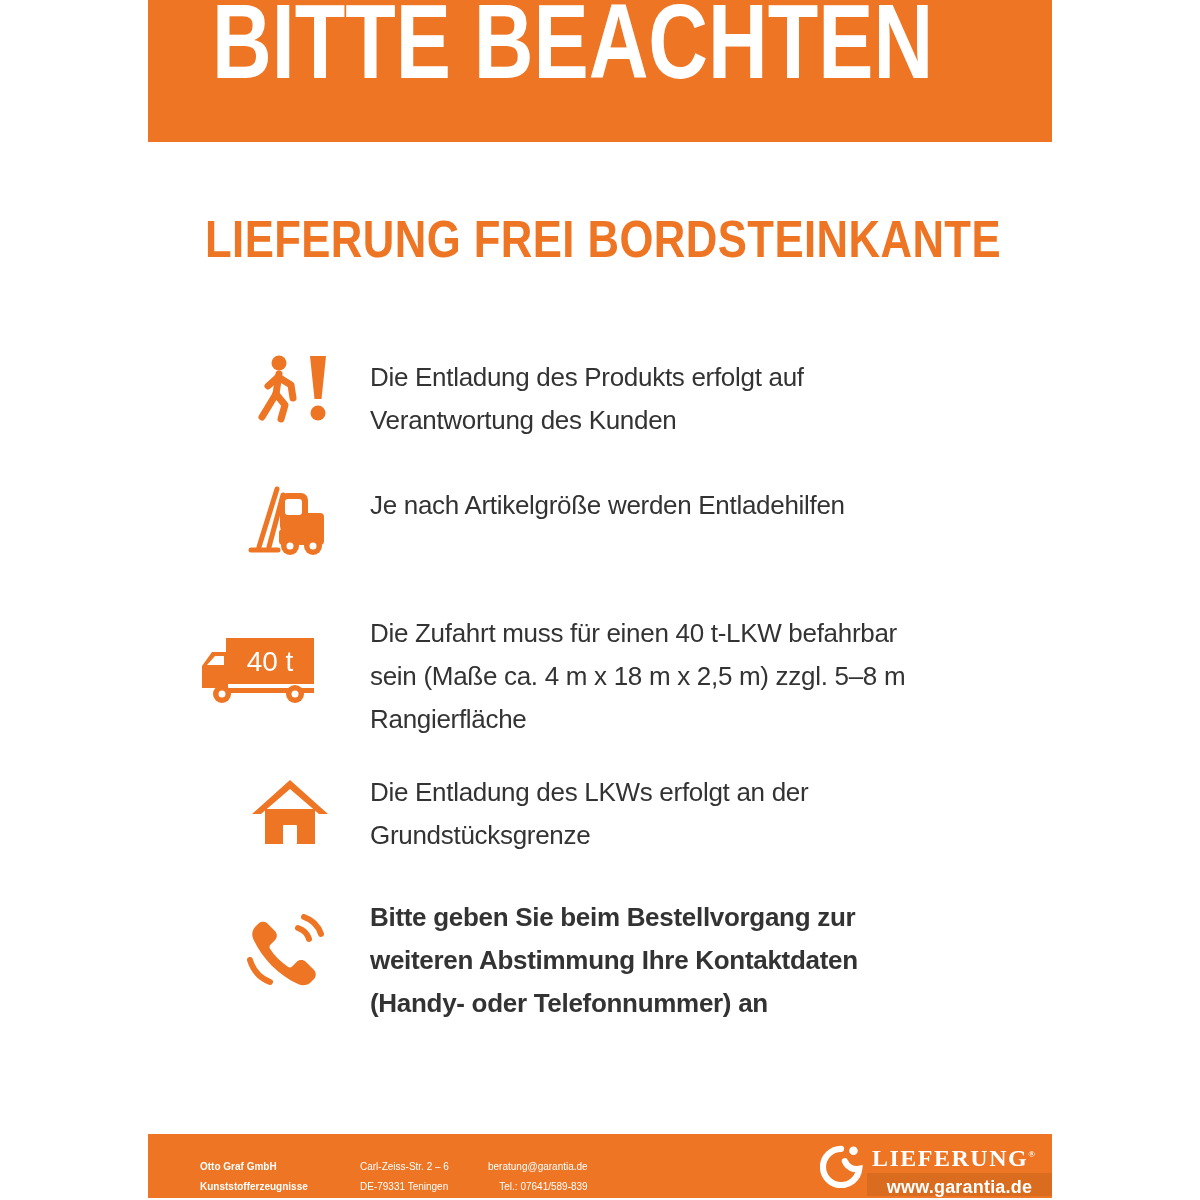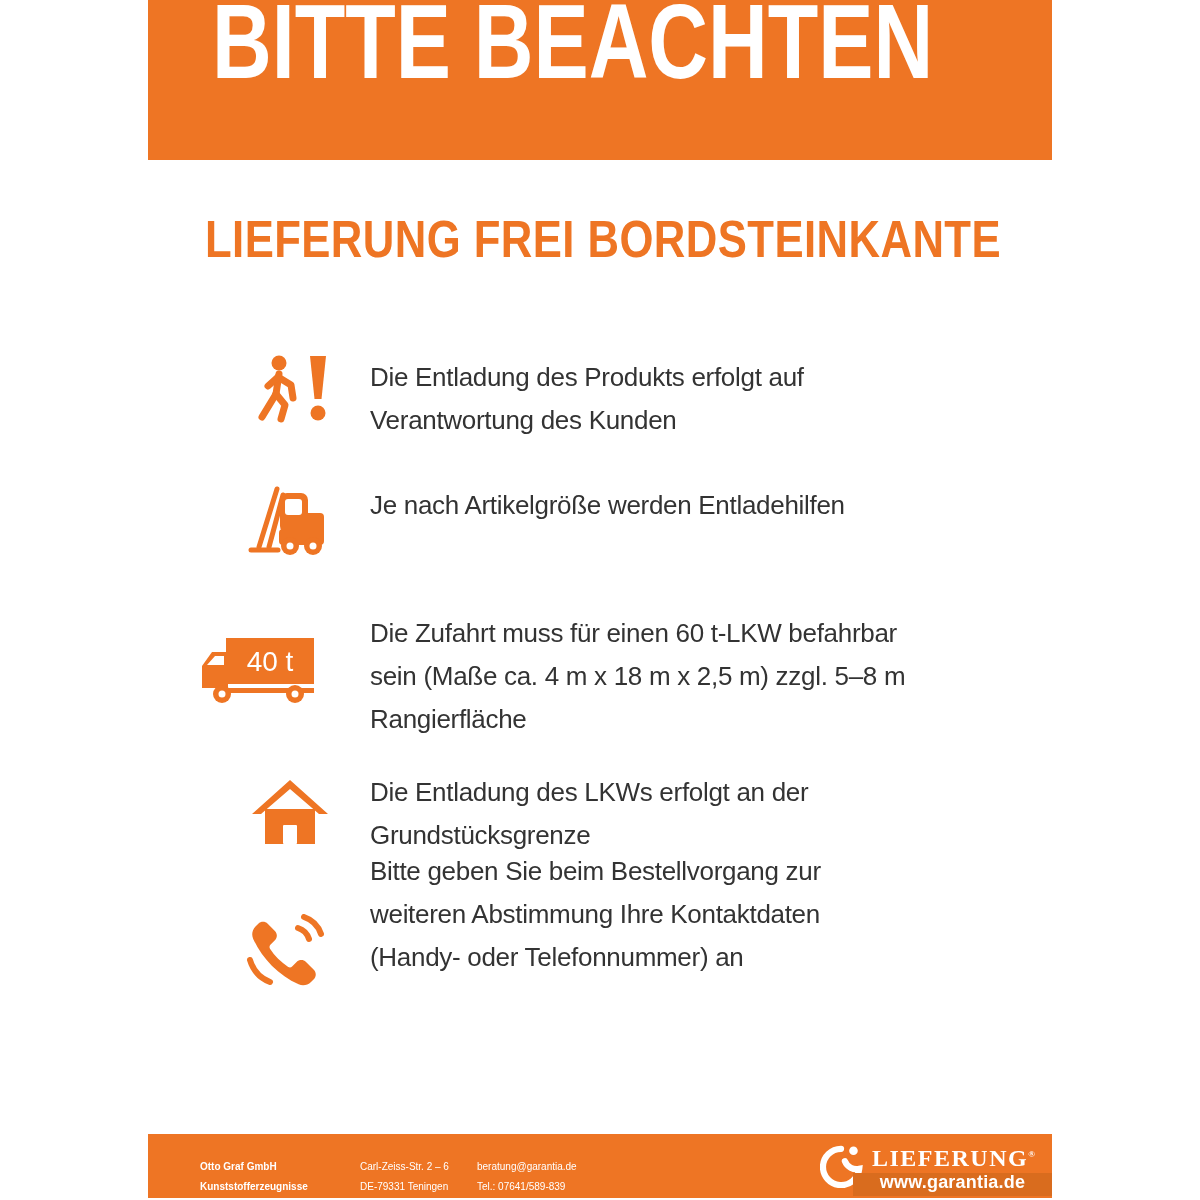--- a/index.html
+++ b/index.html
@@ -1,47 +1,47 @@
 <!DOCTYPE html>
 <html><head>
 <meta charset="utf-8">
 <style>
   html,body{margin:0;padding:0;background:#fff;}
   .page{position:relative;width:1200px;height:1200px;background:#ffffff;overflow:hidden;
         font-family:"Liberation Sans",sans-serif;}
 
   
-  .banner{position:absolute;left:148px;top:0;width:904px;height:160px;background:#EE7524;overflow:hidden;}
+  .banner{position:absolute;left:148px;top:0;width:904px;height:142px;background:#EE7524;overflow:hidden;}
   .banner-title{position:absolute;left:64px;top:-12px;color:#ffffff;font-weight:bold;
       font-size:106px;line-height:1;white-space:nowrap;transform:scaleX(0.78);transform-origin:left top;}
 
   
   .subject{position:absolute;left:205px;top:213px;margin:0;color:#EE7524;font-weight:bold;
       font-size:52px;line-height:1;white-space:nowrap;transform:scaleX(0.84);transform-origin:left top;
       letter-spacing:0.5px;}
 
   
   .row-icon{position:absolute;}
   .row-text{position:absolute;left:370px;color:#333333;font-size:26px;line-height:43px;
       letter-spacing:-0.3px;white-space:nowrap;}
 
   
   .footer{position:absolute;left:148px;top:1134px;width:904px;height:64px;background:#EE7524;}
   .fcol{position:absolute;top:23px;color:#ffffff;font-size:10px;line-height:20px;white-space:nowrap;}
   .fcol.bold{font-weight:bold;}
   .col-company{left:52px;}
   .col-address{left:212px;}
-  .col-contact{left:329px;}
+  .col-contact{left:340px;text-align:right;}
   .brand{position:absolute;left:672px;top:10px;width:232px;height:32px;}
   .brand-g{position:absolute;left:0;top:0;}
   .brand-word{position:absolute;left:52px;top:2px;color:#ffffff;font-family:"Liberation Serif",serif;
       font-weight:bold;font-size:24px;letter-spacing:1.5px;line-height:1;white-space:nowrap;}
   .brand-reg{font-size:9px;vertical-align:super;letter-spacing:0;}
-  .site-box{position:absolute;right:0;top:39px;width:199px;height:23px;background:#D96C1E;
-      display:flex;align-items:flex-start;justify-content:center;}
+  .site-box{position:absolute;right:0;top:39px;width:185px;height:23px;background:#D96C1E;
+      display:flex;align-items:flex-end;justify-content:center;}
   .site-text{color:#ffffff;font-weight:bold;font-size:18px;letter-spacing:0.2px;line-height:1;}
 
   svg{display:block;}
 </style>
 </head>
 <body>
 
 <div class="page">
 
   <div class="banner">
@@ -97,21 +97,21 @@
       <rect x="28" y="58" width="88" height="5" fill="#EE7524"></rect>
       <path d="M4,58 V36 L14,22 h16 v36 z" fill="#EE7524"></path>
       <path d="M9,35 L17,26 h9 v9 h-18 z" fill="#ffffff"></path>
       <circle cx="24" cy="64" r="9" fill="#EE7524"></circle>
         <circle cx="24" cy="64" r="3.5" fill="#ffffff"></circle>
       <circle cx="97" cy="64" r="9" fill="#EE7524"></circle>
         <circle cx="97" cy="64" r="3.5" fill="#ffffff"></circle>
     </svg>
   </div>
   <div class="row-text" style="top:612px;">
-    <div>Die Zufahrt muss für einen 60 t-LKW befahrbar</div>
+    <div>Die Zufahrt muss für einen 40 t-LKW befahrbar</div>
     <div>sein (Maße ca. 4 m x 18 m x 2,5 m) zzgl. 5–8 m</div>
     <div>Rangierfläche</div>
   </div>
 
   <div class="row-icon" style="left:250px;top:778px;">
     <svg width="82" height="68" viewBox="0 0 82 68">
       <rect x="15" y="31" width="50" height="35" fill="#EE7524"></rect>
       <polygon points="40,2 2,36 11,36 40,11 69,36 78,36" fill="#EE7524"></polygon>
       <rect x="33" y="47" width="14" height="19" rx="1" fill="#ffffff"></rect>
     </svg>
@@ -128,21 +128,21 @@
         <path d="M58,3 a27,27 0 0 1 17,17"></path>
         <path d="M4,46 a34,34 0 0 0 20,22"></path>
       </g>
       <path fill="#EE7524" d="M60,48 c-2.6,-2.6 -6.8,-2.6 -9.4,0 l-4.5,4.5 c-1,1 -2.6,1.2 -3.9,0.4
         c-3.6,-2.3 -7,-5 -10.1,-8.1 c-3.1,-3.1 -5.8,-6.5 -8.1,-10.1 c-0.8,-1.3 -0.6,-2.9 0.4,-3.9
         l4.5,-4.5 c2.6,-2.6 2.6,-6.8 0,-9.4 l-7.2,-7.2 c-2.6,-2.6 -6.8,-2.6 -9.4,0 l-2.8,2.8
         c-3.3,3.3 -4.2,8.2 -2.3,12.4 c4.5,9.9 10.7,18.9 18.6,26.8 c7.9,7.9 16.9,14.1 26.8,18.6
         c4.2,1.9 9.1,1 12.4,-2.3 l2.8,-2.8 c2.6,-2.6 2.6,-6.8 0,-9.4 z"></path>
     </svg>
   </div>
-  <div class="row-text" style="top:850px;">
+  <div class="row-text" style="top:896px;font-weight:bold;">
     <div>Bitte geben Sie beim Bestellvorgang zur</div>
     <div>weiteren Abstimmung Ihre Kontaktdaten</div>
     <div>(Handy- oder Telefonnummer) an</div>
   </div>
 
   <div class="footer">
     <div class="fcol bold col-company">
       <div>Otto Graf GmbH</div>
       <div>Kunststofferzeugnisse</div>
     </div>

